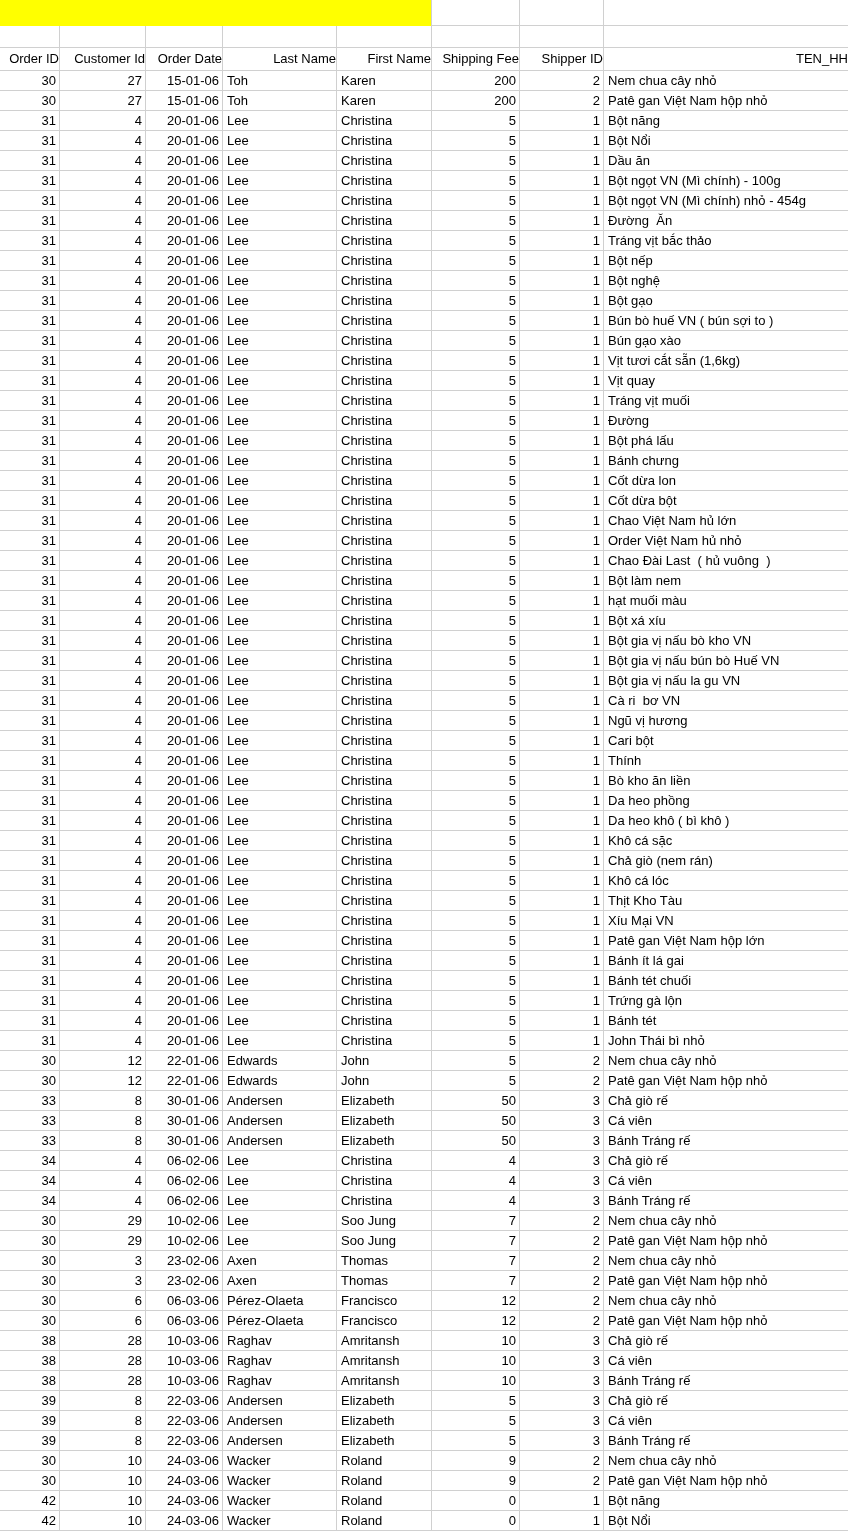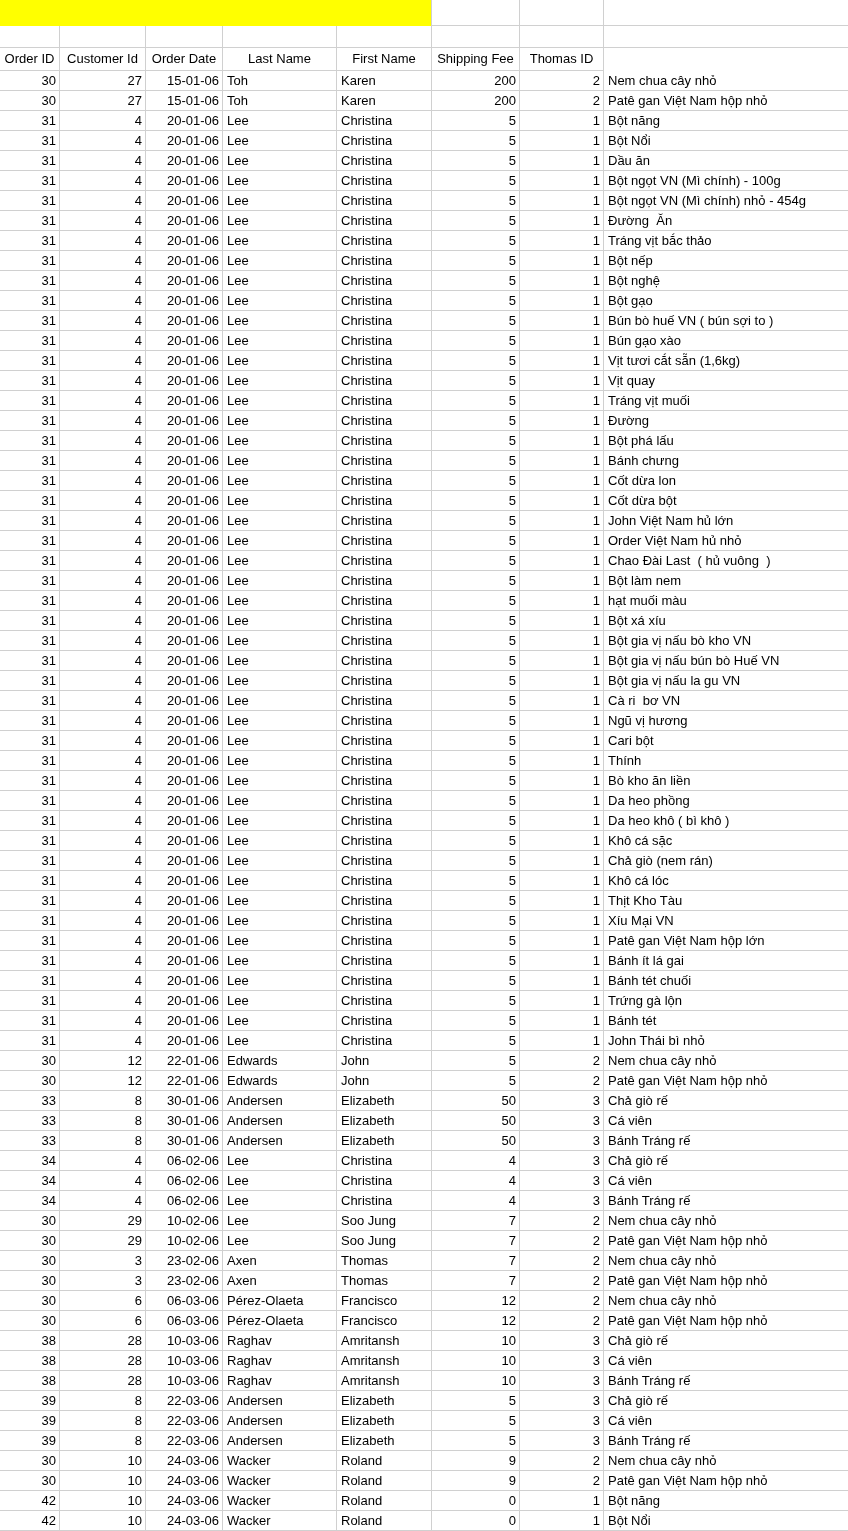--- a/index.html
+++ b/index.html
@@ -44,21 +44,21 @@
     background:var(--titlebg);
     border-bottom:none;
     font-weight:bold;
     font-size:16px;
     line-height:25px;
     color:var(--titlecolor);
     padding-left:3px;
   }
   .blank-row{height:22px}
   .header-row{height:23px}
-  .header-row .cell{line-height:22px;padding-left:0;text-align:center}
+  .header-row .cell{line-height:22px;padding-left:0;text-align:right}
   .data-row{height:20px}
 </style>
 </head>
 <body>
 
 <div class="sheet">
 
   <div class="row title-row">
     <div class="cell title-cell">
       
@@ -79,21 +79,22 @@
       <div class="cell c7"></div>
     </div>
 
   <div class="row header-row">
       <div class="cell c0">Order ID</div>
       <div class="cell c1">Customer Id</div>
       <div class="cell c2">Order Date</div>
       <div class="cell c3">Last Name</div>
       <div class="cell c4">First Name</div>
       <div class="cell c5">Shipping Fee</div>
-      <div class="cell c6">Thomas ID</div>
+      <div class="cell c6">Shipper ID</div>
+      <div class="cell c7">TEN_HH</div>
     </div>
 
   <div>
       <div class="row data-row">
         <div class="cell c0 num">30</div>
         <div class="cell c1 num">27</div>
         <div class="cell c2 num">15-01-06</div>
         <div class="cell c3 txt">Toh</div>
         <div class="cell c4 txt">Karen</div>
         <div class="cell c5 num">200</div>
@@ -311,21 +312,21 @@
         <div class="cell c7 txt">Cốt dừa bột</div>
       </div>
       <div class="row data-row">
         <div class="cell c0 num">31</div>
         <div class="cell c1 num">4</div>
         <div class="cell c2 num">20-01-06</div>
         <div class="cell c3 txt">Lee</div>
         <div class="cell c4 txt">Christina</div>
         <div class="cell c5 num">5</div>
         <div class="cell c6 num">1</div>
-        <div class="cell c7 txt">John Việt Nam hủ lớn</div>
+        <div class="cell c7 txt">Chao Việt Nam hủ lớn</div>
       </div>
       <div class="row data-row">
         <div class="cell c0 num">31</div>
         <div class="cell c1 num">4</div>
         <div class="cell c2 num">20-01-06</div>
         <div class="cell c3 txt">Lee</div>
         <div class="cell c4 txt">Christina</div>
         <div class="cell c5 num">5</div>
         <div class="cell c6 num">1</div>
         <div class="cell c7 txt">Order Việt Nam hủ nhỏ</div>

